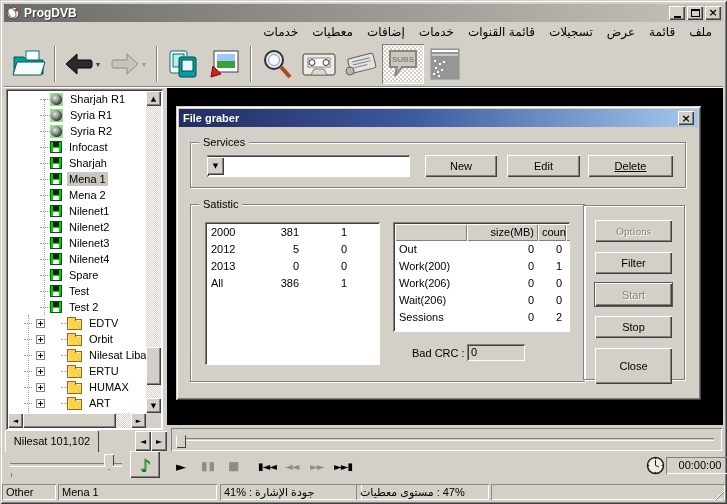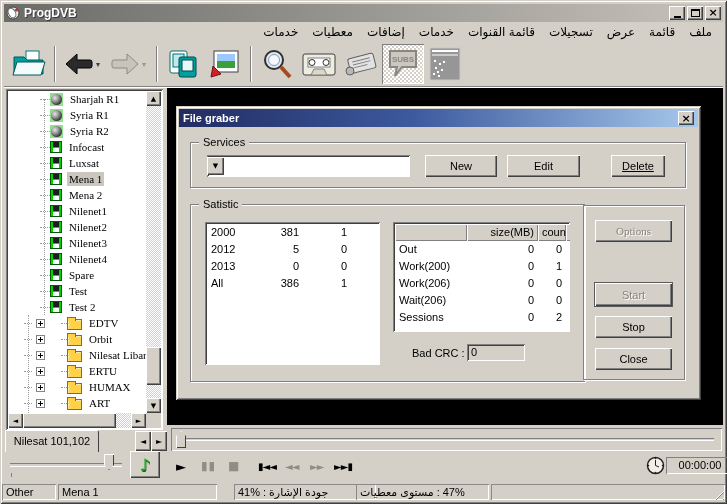--- a/index.html
+++ b/index.html
@@ -51,21 +51,21 @@
     background-color:#d4d0c8;
     background-image:
       linear-gradient(45deg,#fff 25%,transparent 25%,transparent 75%,#fff 75%),
       linear-gradient(45deg,#fff 25%,transparent 25%,transparent 75%,#fff 75%);
     background-size:4px 4px; background-position:0 0,2px 2px; }
 
   
   .sidebar { position:absolute; left:4px; top:88px; width:163px; height:393px; }
   .tree { position:absolute; left:2px; top:1px; width:157px; height:341px;
     background:#fff; }
-  .tree-view { position:absolute; left:2px; top:2px; right:17px; bottom:17px; overflow:hidden;font-family:Liberation Serif, serif; }
+  .tree-view { position:absolute; left:2px; top:2px; right:17px; bottom:17px; overflow:hidden; }
   .tree-inner { position:relative; width:220px; }
   .guide { position:absolute; border-left:1px dotted #9a9a9a; }
   .tree-row { height:16px; display:flex; align-items:center; position:relative; white-space:nowrap; }
   .tree-row .stub { border-top:1px dotted #9a9a9a; height:0; }
   .tree-row.radio .stub, .tree-row.data .stub { width:10px; margin-left:32px; }
   .tree-row.folder .stub { width:8px; margin-left:16px; }
   .plusbox { width:9px; height:9px; background:#fff; border:1px solid #848484;
     margin-left:4px; position:relative; flex:none; }
   .plusbox::before, .plusbox::after { content:""; position:absolute; background:#000; }
   .plusbox::before { left:1px; right:1px; top:3px; height:1px; }
@@ -341,21 +341,21 @@
               <span class="tree-label">Syria R2</span>
             </div>
             <div class="tree-row data">
               <span class="stub"></span>
               <span class="ic ic-data"></span>
               <span class="tree-label">Infocast</span>
             </div>
             <div class="tree-row data">
               <span class="stub"></span>
               <span class="ic ic-data"></span>
-              <span class="tree-label">Luxsat</span>
+              <span class="tree-label">Sharjah</span>
             </div>
             <div class="tree-row data selected">
               <span class="stub"></span>
               <span class="ic ic-data"></span>
               <span class="tree-label">Mena 1</span>
             </div>
             <div class="tree-row data">
               <span class="stub"></span>
               <span class="ic ic-data"></span>
               <span class="tree-label">Mena 2</span>
@@ -478,21 +478,21 @@
     </div>
 
     <div class="group g-services">
       <span class="group-label">Services</span>
     </div>
     <div class="combo">
       <span class="combo-btn glyph">▼</span>
     </div>
     <button class="btn" style="left:249px; top:49px; width:72px; height:22px;">New</button>
     <button class="btn" style="left:331px; top:49px; width:73px; height:22px;">Edit</button>
-    <button class="btn" style="left:435px; top:49px; width:54px; height:22px;text-decoration:underline;">Delete</button>
+    <button class="btn" style="left:412px; top:49px; width:85px; height:22px;text-decoration:underline;">Delete</button>
 
     <div class="group g-statistic">
       <span class="group-label">Satistic</span>
     </div>
     <div class="tbl pid-table" id="pidTable" style="left:29px; top:116px; width:175px; height:143px;">
         <div class="trow">
           <span class="cell">2000</span>
           <span class="cell">381</span>
           <span class="cell">1</span>
         </div>
@@ -543,23 +543,24 @@
           <span class="cell">Sessions</span>
           <span class="cell">0</span>
           <span class="cell">2</span>
         </div>
       </div>
     <span class="badcrc-label">Bad CRC :</span>
     <div class="badcrc-field">0</div>
 
     <div class="group g-buttons"></div>
     <button class="btn disabled" style="left:419px; top:114px; width:77px; height:22px;font-family:Liberation Serif, serif;">Options</button>
+    <button class="btn" style="left:419px; top:146px; width:77px; height:22px;">Filter</button>
     <button class="btn disabled default" style="left:419px; top:177px; width:77px; height:23px;">Start</button>
     <button class="btn" style="left:419px; top:210px; width:77px; height:22px;">Stop</button>
-    <button class="btn" style="left:419px; top:242px; width:77px; height:22px;">Close</button>
+    <button class="btn" style="left:419px; top:242px; width:77px; height:36px;">Close</button>
   </div>
 
   <div class="seek">
     <div class="seek-track"></div>
     <div class="seek-thumb"></div>
   </div>
   <span class="pbtn glyph" style="left:176px; font-size:13px;">►</span>
   <span class="pbtn glyph dis" style="left:201px; font-size:12px; letter-spacing:1px;">▮▮</span>
   <span class="pbtn glyph dis" style="left:228px; font-size:12px;">■</span>
   <span class="pbtn glyph" style="left:258px;">▮◄◄</span>
@@ -577,21 +578,21 @@
   </svg>
   <div class="time-box">00:00:00</div>
 
   <div class="statusbar">
     <span class="sp" style="left:0; width:54px;">
       <span>Other</span>
     </span>
     <span class="sp" style="left:56px; width:159px;">
       <span>Mena 1</span>
     </span>
-    <span class="sp" style="left:232px; width:142px;">
+    <span class="sp" style="left:218px; width:142px;">
       <span>41%</span>
         <span>:</span>
         <bdi dir="rtl">جودة الإشارة</bdi>
     </span>
     <span class="sp" style="left:354px; width:133px;">
       <bdi dir="rtl">مستوى معطيات</bdi>
         <span>:</span>
         <span>47%</span>
     </span>
     <span class="sp" style="left:489px; width:234px;"></span>

